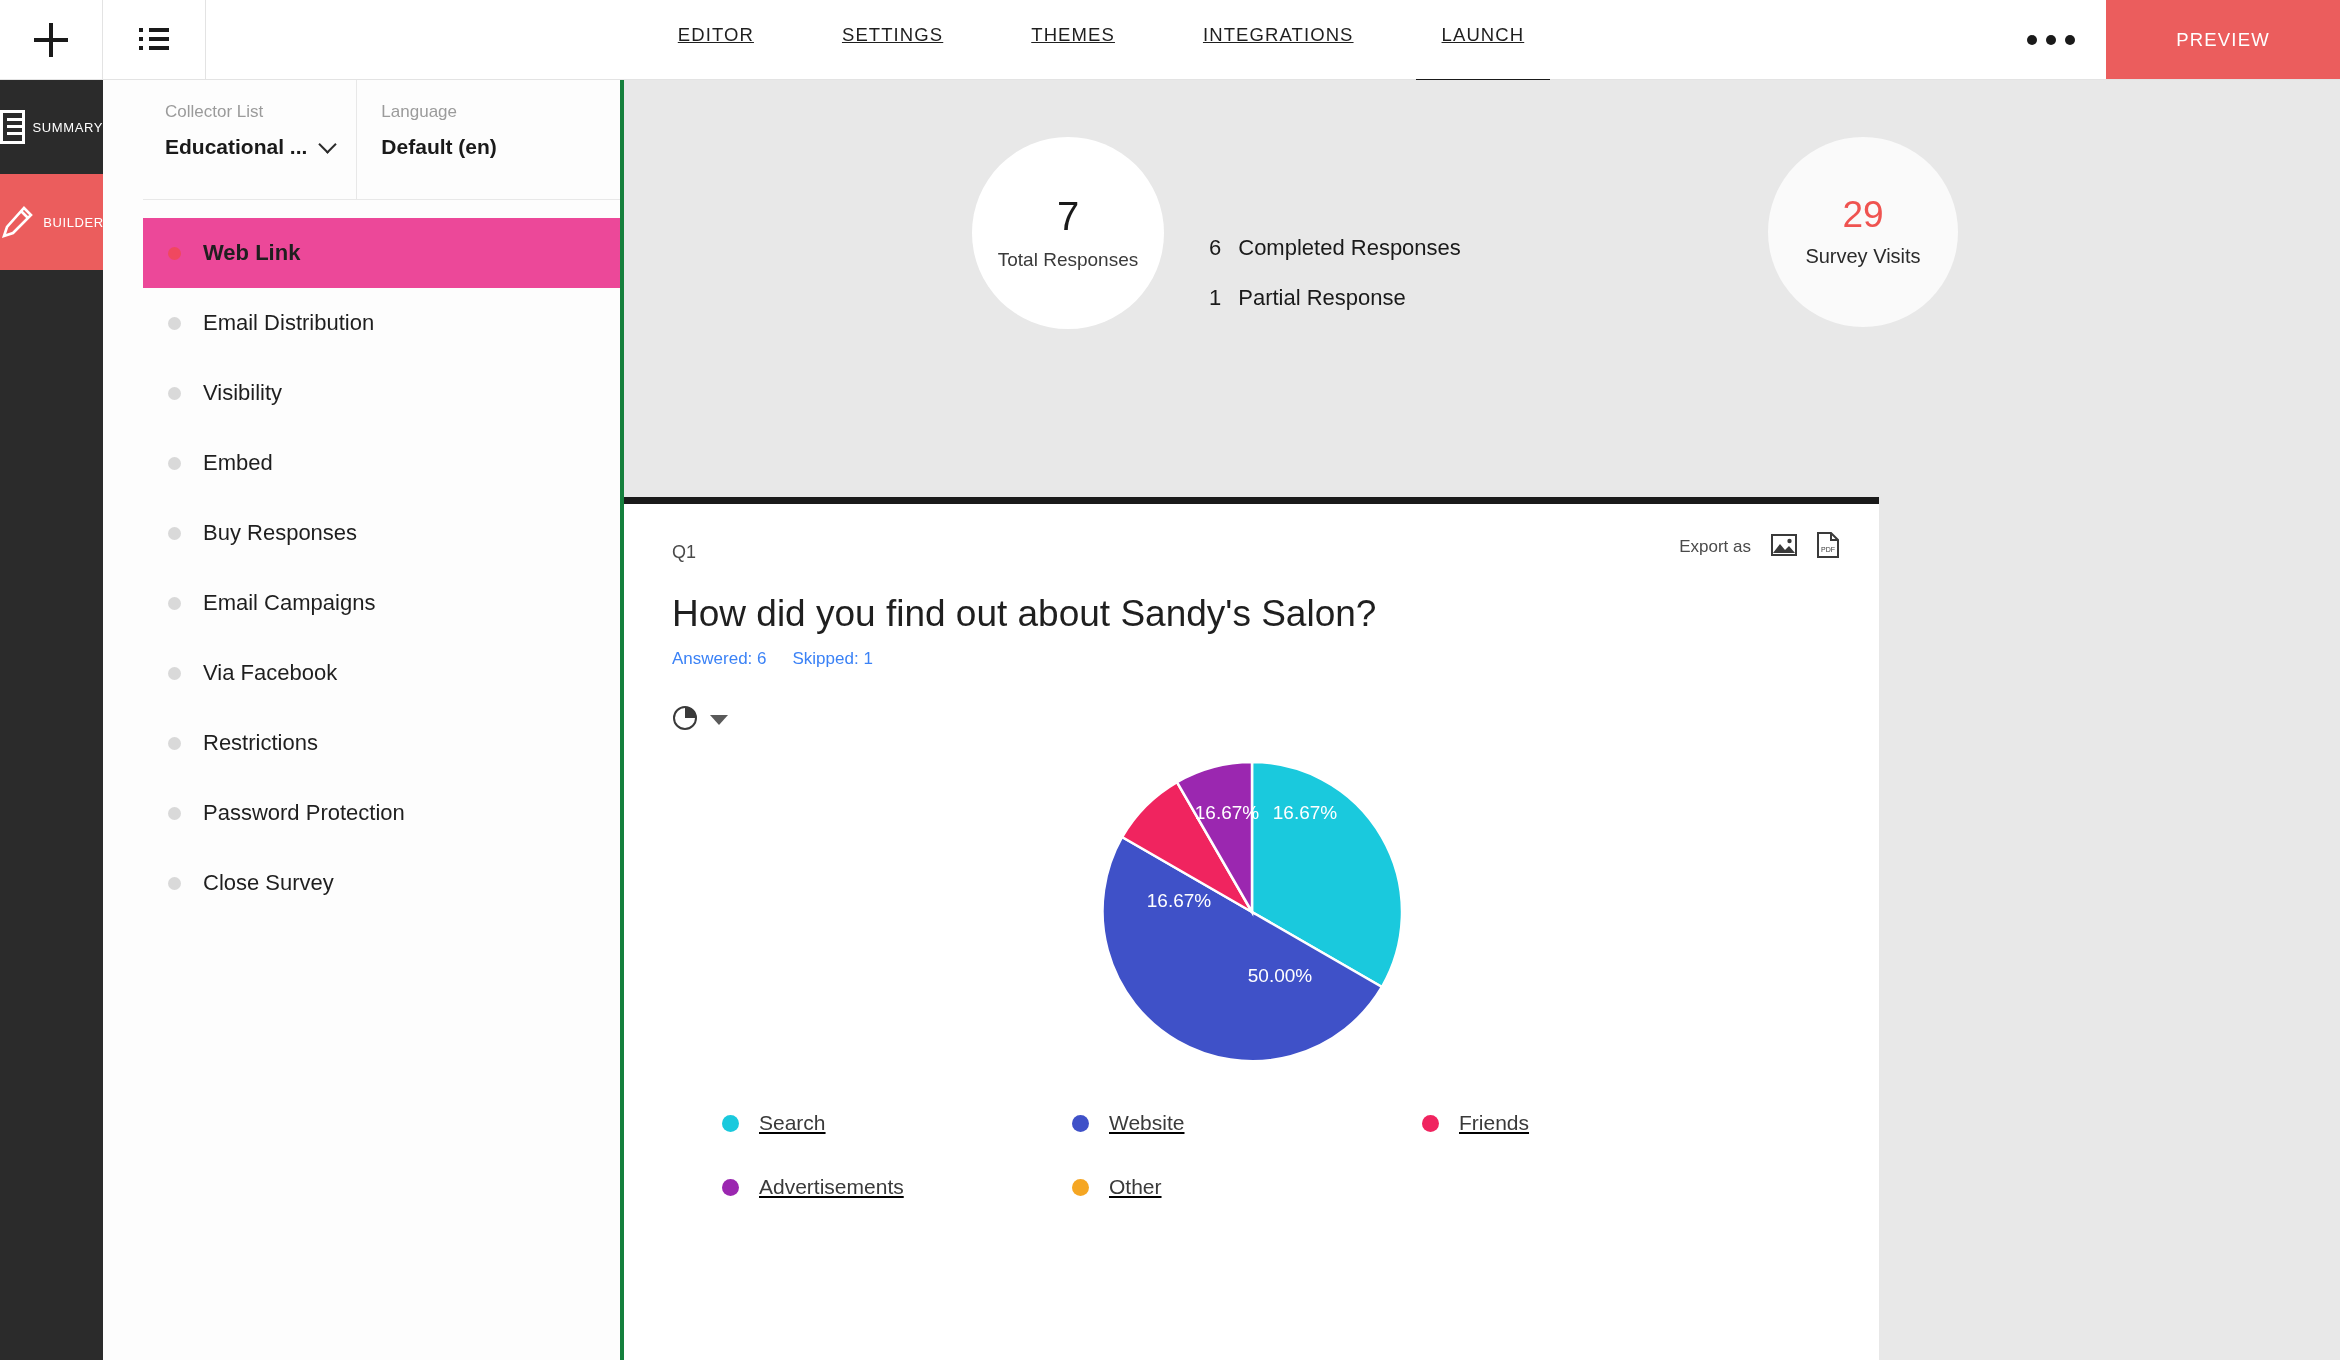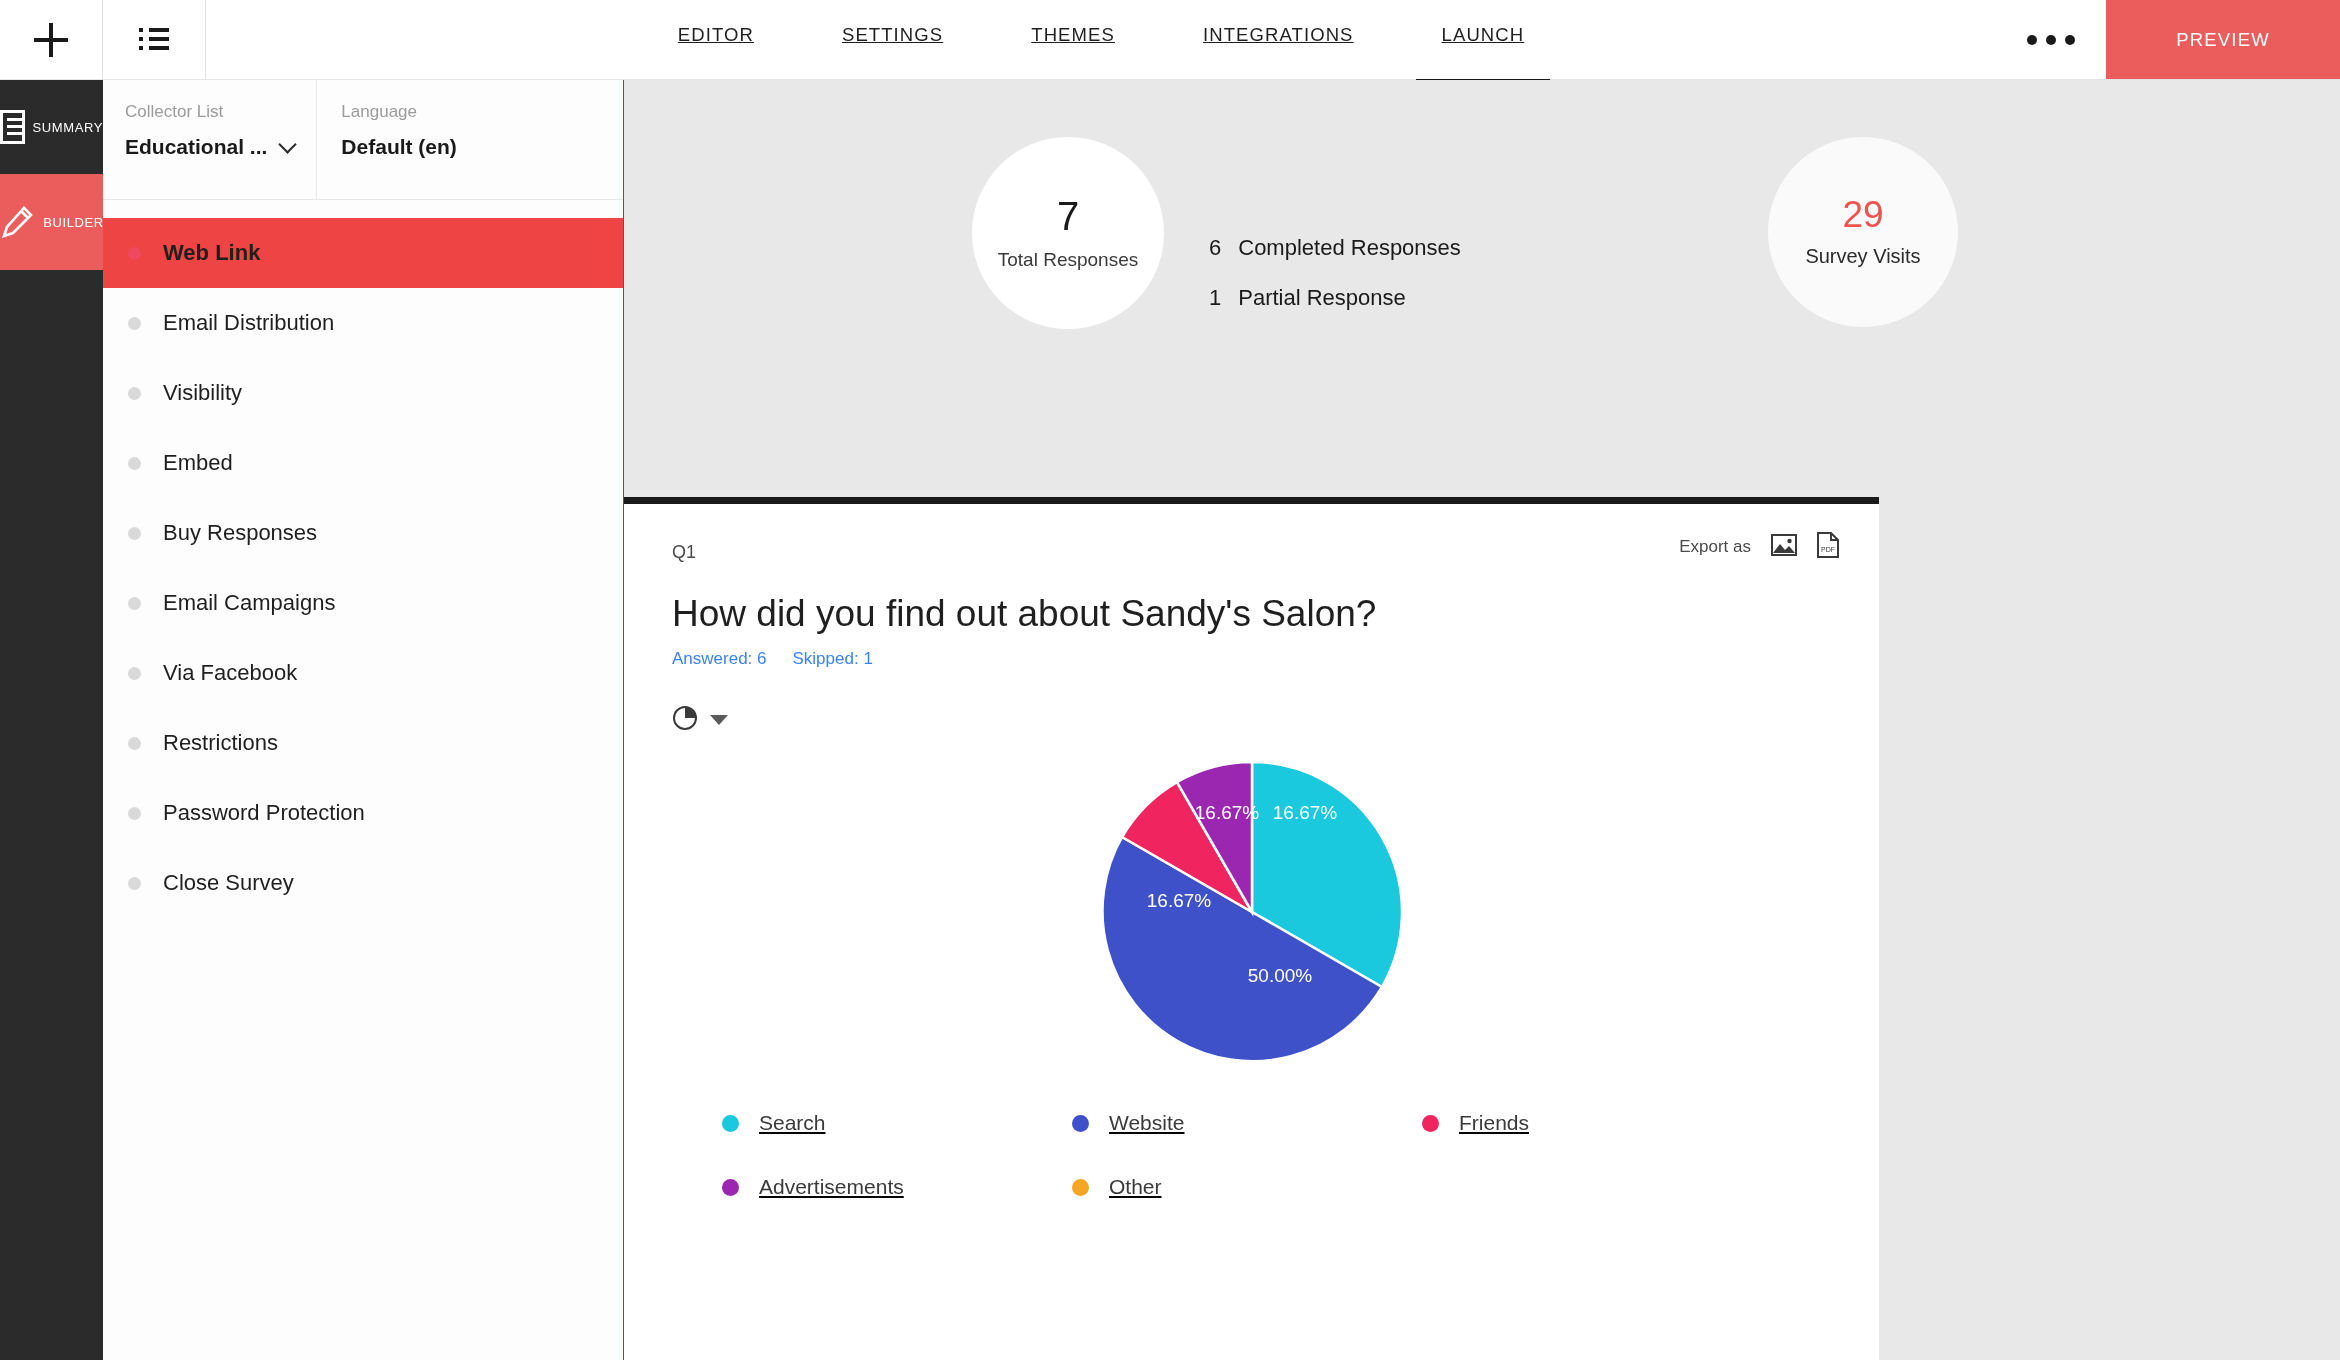--- a/index.html
+++ b/index.html
@@ -77,21 +77,21 @@
   .doc-icon {
     width:30px; height:34px; border:3px solid #fff; position:relative;
   }
   .doc-icon i { position:absolute; left:4px; height:3px; width:15px; background:#fff; }
   .doc-icon .l0 { top:5px; } .doc-icon .l1 { top:12px; } .doc-icon .l2 { top:19px; }
   .pencil-icon { width:36px; height:36px; position:relative; }
 
   
   .collector-panel {
     position:absolute; left:103px; top:80px; width:521px; height:1280px;
-    background:#fdfdfd; border-right:1px solid #15803d;
+    background:#fdfdfd; border-right:4px solid #15803d;padding-left:40px;
   }
   .collector-head {
     height:120px; border-bottom:1px solid #e8e8e8; display:flex;
   }
   .ch-block { padding:22px 0 0 22px; }
   .ch-block.lang { border-left:1px solid #e8e8e8; padding-left:24px; margin-left:22px; }
   .ch-label { font-size:17px; color:#9b9b9b; margin-bottom:13px; }
   .ch-value {
     font-size:21px; color:#1a1a1a; font-weight:bold;
     display:flex; align-items:center; gap:14px; cursor:pointer;
@@ -99,21 +99,21 @@
   .chev {
     width:13px; height:13px; border-right:2.5px solid #2b2b2b;
     border-bottom:2.5px solid #2b2b2b; transform:rotate(45deg);
     margin-top:-6px; display:inline-block;
   }
   .collector-list { padding-top:18px; }
   .cl-item {
     height:70px; display:flex; align-items:center; padding-left:25px;
     cursor:pointer; gap:22px;
   }
-  .cl-item.active { background:#ef4444; }
+  .cl-item.active { background:#ec4899; }
   .cl-dot { width:13px; height:13px; border-radius:50%; background:#d9d9d9; flex:none; }
   .cl-item.active .cl-dot { background:#f0485f; }
   .cl-text { font-size:22px; color:#1f1f1f; }
   .cl-item.active .cl-text { font-weight:bold; }
 
   
   .main {
     position:absolute; left:624px; top:80px; width:1716px; height:1280px;
     background:#e8e8e8; overflow:hidden;
   }

